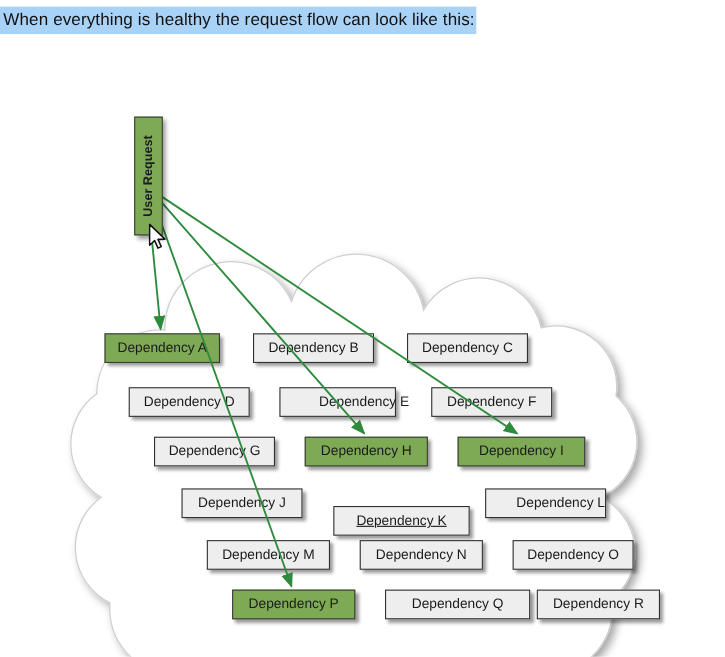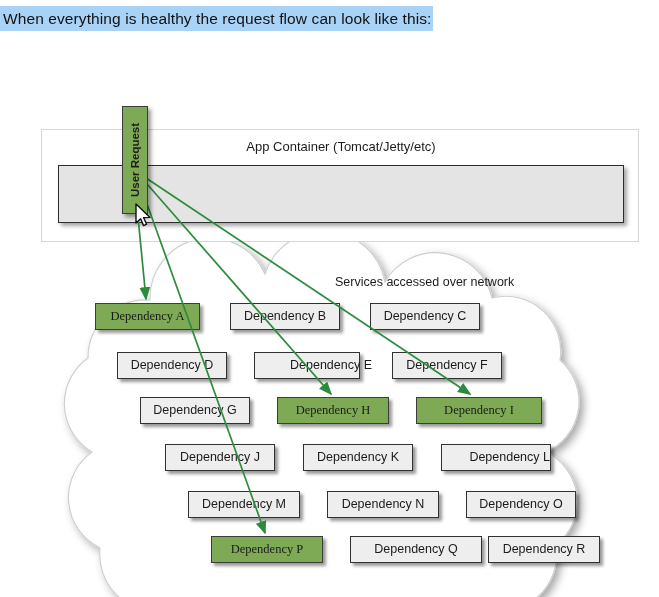--- a/index.html
+++ b/index.html
@@ -133,21 +133,20 @@
     background: #eeeeee;
     border: 1.5px solid #313131;
     box-sizing: border-box;
     box-shadow: 3px 3px 3px rgba(0,0,0,0.4);
     z-index: 20;
     white-space: nowrap;
   }
   .dep-box.green {
     background: #7eaa55;
     border-color: #3c3c3c;
-    font-family: Liberation Serif, serif;
   }
 
   
   #arrows {
     position: absolute;
     left: 0px;
     top: 0px;
     width: 659px;
     height: 597px;
     z-index: 25;
@@ -190,26 +189,21 @@
            A 58 58 0 0 1 500 612
            L 160 612
            A 58 58 0 0 1 100 548
            A 56 56 0 0 1 92 452
            A 56 56 0 0 1 88 358
            A 58 58 0 0 1 150 300
            Z"></path>
     </g>
   </svg>
 
-  <div id="network-label">Services accessed over network</div>
-
-  <div id="app-container">
-    <div id="app-container-title">App Container (Tomcat/Jetty/etc)</div>
-    <div id="app-container-bar"></div>
-  </div>
+
 
   <div id="user-request">
     <span id="user-request-label">User Request</span>
   </div>
 
   <svg id="arrows" viewBox="0 0 659 597" xmlns="http://www.w3.org/2000/svg">
     <defs>
       <marker id="ah" markerWidth="9" markerHeight="9" refX="7" refY="3.2" orient="auto" markerUnits="strokeWidth">
         <path d="M0,0 L8,3.2 L0,6.4 z" fill="#2e8b3d"></path>
       </marker>
@@ -224,23 +218,23 @@
 
   <div id="dep-layer">
       <div class="dep-box green" style="left: 95px; top: 263px; width: 105px;"><span>Dependency A</span></div>
       <div class="dep-box" style="left: 230px; top: 263px; width: 110px;"><span>Dependency B</span></div>
       <div class="dep-box" style="left: 370px; top: 263px; width: 110px;"><span>Dependency C</span></div>
       <div class="dep-box" style="left: 117px; top: 312px; width: 110px;"><span>Dependency D</span></div>
       <div class="dep-box" style="left: 254px; top: 312px; width: 106px; padding-left: 35px;"><span>Dependency E</span></div>
       <div class="dep-box" style="left: 392px; top: 312px; width: 110px;"><span>Dependency F</span></div>
       <div class="dep-box" style="left: 140px; top: 357px; width: 110px;"><span>Dependency G</span></div>
       <div class="dep-box green" style="left: 277px; top: 357px; width: 112px;"><span>Dependency H</span></div>
-      <div class="dep-box green" style="left: 416px; top: 357px; width: 126px;"><span>Dependency I</span></div>
+      <div class="dep-box green" style="left: 416px; top: 357px; width: 116px;"><span>Dependency I</span></div>
       <div class="dep-box" style="left: 165px; top: 404px; width: 110px;"><span>Dependency J</span></div>
-      <div class="dep-box" style="left: 303px; top: 404px; width: 110px;"><span>Dependency K</span></div>
+      <div class="dep-box" style="left: 303px; top: 420px; width: 124px; text-decoration: underline;"><span>Dependency K</span></div>
       <div class="dep-box" style="left: 441px; top: 404px; width: 110px; text-align: right;"><span>Dependency L</span></div>
       <div class="dep-box" style="left: 188px; top: 451px; width: 112px;"><span>Dependency M</span></div>
       <div class="dep-box" style="left: 327px; top: 451px; width: 112px;"><span>Dependency N</span></div>
       <div class="dep-box" style="left: 466px; top: 451px; width: 110px;"><span>Dependency O</span></div>
       <div class="dep-box green" style="left: 211px; top: 496px; width: 112px;"><span>Dependency P</span></div>
       <div class="dep-box" style="left: 350px; top: 496px; width: 132px;"><span>Dependency Q</span></div>
       <div class="dep-box" style="left: 488px; top: 496px; width: 112px;"><span>Dependency R</span></div>
     </div>
 
   <svg id="cursor" viewBox="0 0 18 26" xmlns="http://www.w3.org/2000/svg">

